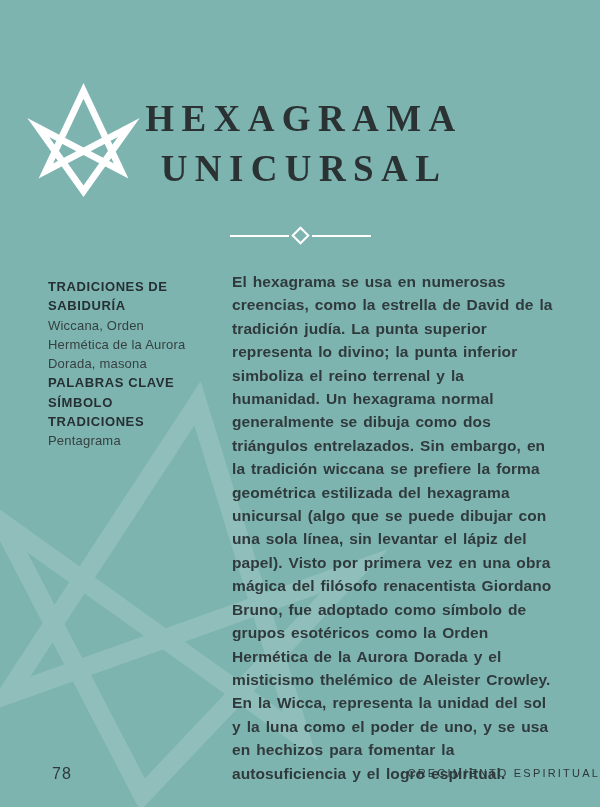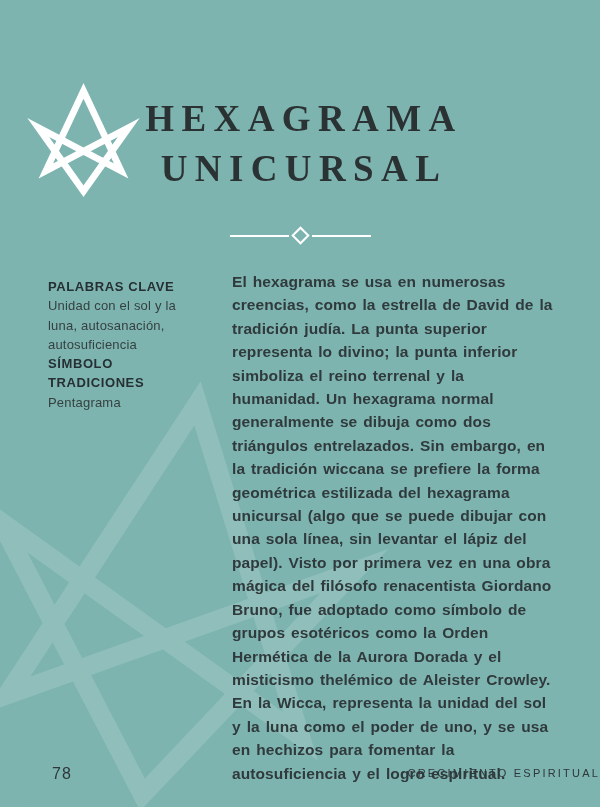--- a/index.html
+++ b/index.html
@@ -137,22 +137,25 @@
   </div>
 
   <div class="divider">
     <div class="line"></div>
     <div class="diamond"></div>
     <div class="line"></div>
   </div>
 
   <div class="sidebar">
     <div class="sb-group">
+      <div class="sb-label">TRADICIONES DE SABIDURÍA</div>
+      <div class="sb-value">Wiccana, Orden Hermética de la Aurora Dorada, masona</div>
+    </div>
+    <div class="sb-group">
       <div class="sb-label">PALABRAS CLAVE</div>
-      <div class="sb-value">Unidad con el sol y la luna, autosanación, autosuficiencia</div>
     </div>
     <div class="sb-group">
       <div class="sb-label">SÍMBOLO TRADICIONES</div>
       <div class="sb-value">Pentagrama</div>
     </div>
   </div>
 
   <div class="body-col">
     <p>El hexagrama se usa en numerosas creencias, como la estrella de David de la tradición judía. La punta superior representa lo divino; la punta inferior simboliza el reino terrenal y la humanidad. Un hexagrama normal generalmente se dibuja como dos triángulos entrelazados. Sin embargo, en la tradición wiccana se prefiere la forma geométrica estilizada del hexagrama unicursal (algo que se puede dibujar con una sola línea, sin levantar el lápiz del papel). Visto por primera vez en una obra mágica del filósofo renacentista Giordano Bruno, fue adoptado como símbolo de grupos esotéricos como la Orden Hermética de la Aurora Dorada y el misticismo thelémico de Aleister Crowley. En la Wicca, representa la unidad del sol y la luna como el poder de uno, y se usa en hechizos para fomentar la autosuficiencia y el logro espiritual.</p>
   </div>

